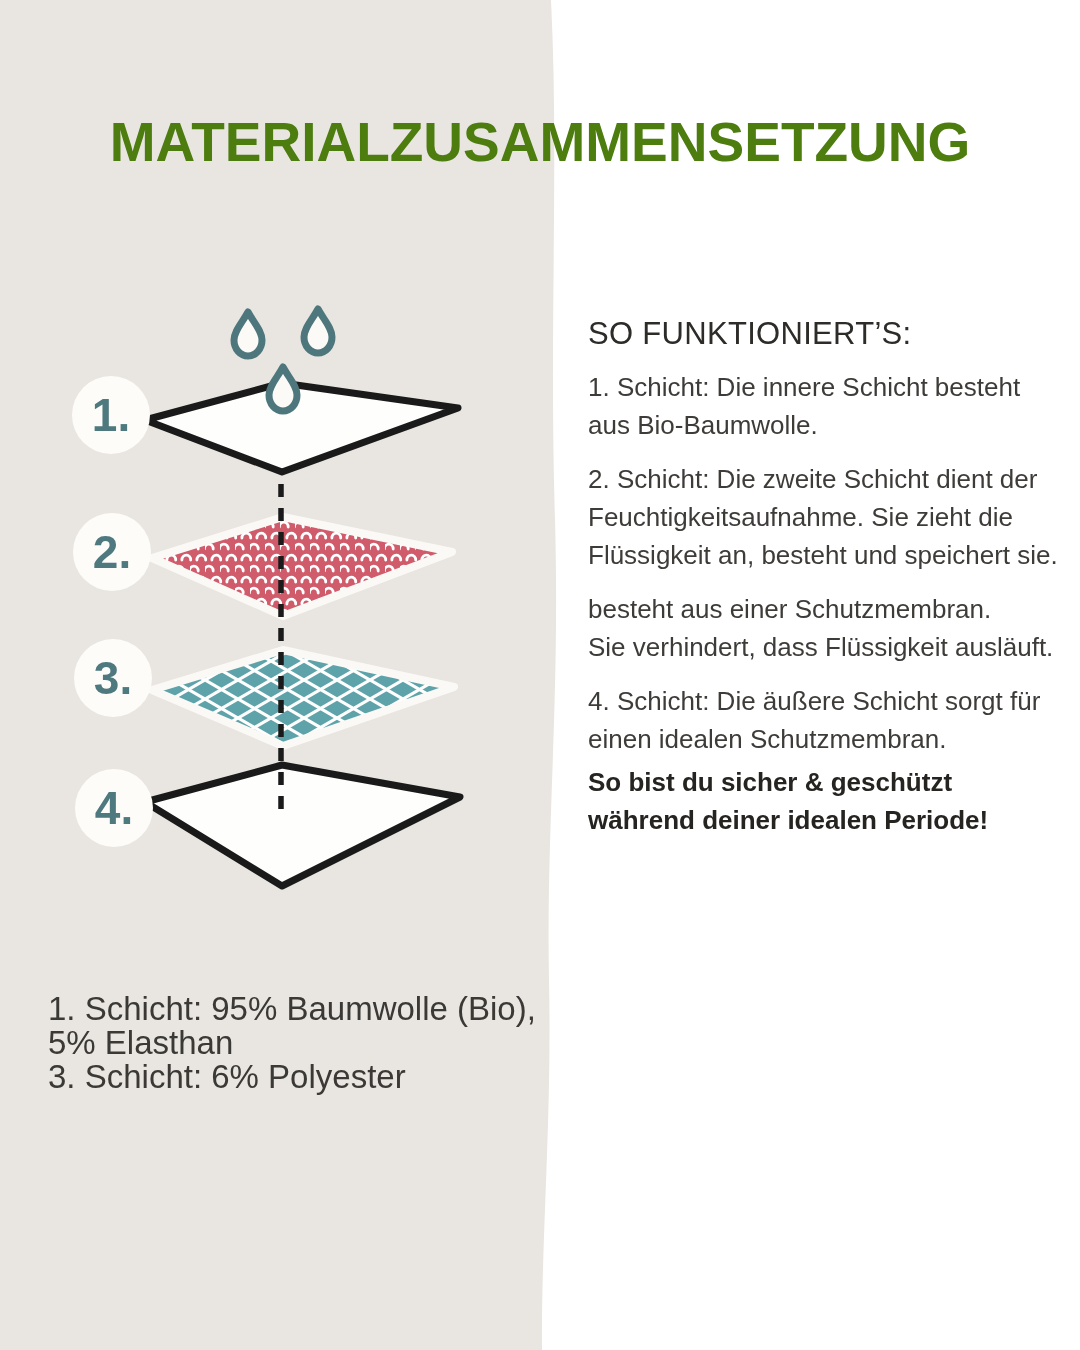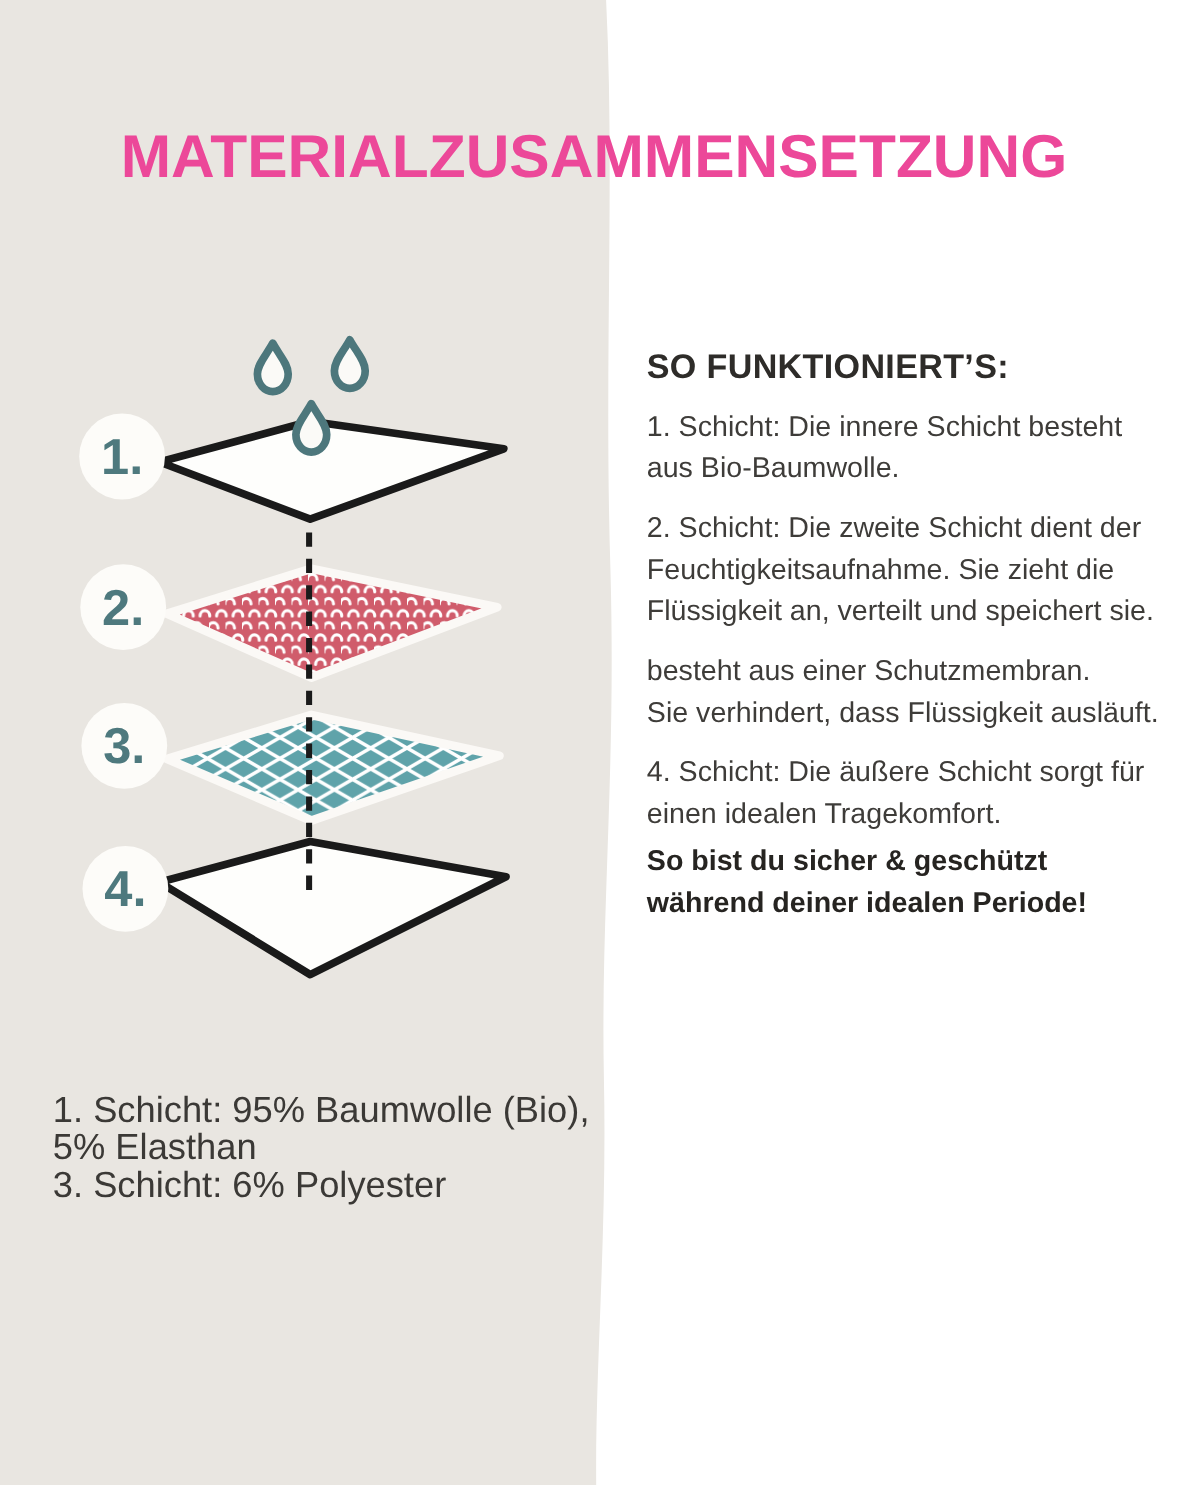--- a/index.html
+++ b/index.html
@@ -9,39 +9,39 @@
     background: #ffffff;
     overflow: hidden;
     font-family: "Liberation Sans", sans-serif;
   }
   .bg-svg { position: absolute; top: 0; left: 0; z-index: 0; }
 
   .title {
     position: absolute; top: 110px; left: 0; width: 1080px;
     text-align: center;
     font-size: 55px; font-weight: 700; letter-spacing: 0px;
-    color: #ec4899;
+    color: #4d7c0f;
     z-index: 2;
     white-space: nowrap;
   }
 
   .diagram-svg { position: absolute; left: 40px; top: 300px; z-index: 1; }
   .diagram-svg text {
     font-family: "Liberation Sans", sans-serif;
     font-weight: 700;
     font-size: 46px;
     fill: #4e797e;
   }
 
   .how {
     position: absolute; left: 588px; top: 316px; width: 482px;
     z-index: 1;
   }
   .how-heading {
-    font-size: 31px; font-weight: 700; color: #2e2c29;
+    font-size: 31px; font-weight: 400; color: #2e2c29;
     letter-spacing: 0.3px;
     margin: 0 0 16px 0;
   }
   .para { margin: 16px 0 5px 0; }
   .line {
     font-size: 26px; line-height: 38px; color: #3e3c39;
   }
   .highlight { margin-top: 2px; }
   .highlight .line { font-weight: 700; color: #262421; }
 
@@ -112,31 +112,31 @@
   <div class="how-heading">SO FUNKTIONIERT’S:</div>
 
   <div class="para">
     <div class="line">1. Schicht: Die innere Schicht besteht</div>
     <div class="line">aus Bio-Baumwolle.</div>
   </div>
 
   <div class="para">
     <div class="line">2. Schicht: Die zweite Schicht dient der</div>
     <div class="line">Feuchtigkeitsaufnahme. Sie zieht die</div>
-    <div class="line">Flüssigkeit an, verteilt und speichert sie.</div>
+    <div class="line">Flüssigkeit an, besteht und speichert sie.</div>
   </div>
 
   <div class="para">
     <div class="line">besteht aus einer Schutzmembran.</div>
     <div class="line">Sie verhindert, dass Flüssigkeit ausläuft.</div>
   </div>
 
   <div class="para">
     <div class="line">4. Schicht: Die äußere Schicht sorgt für</div>
-    <div class="line">einen idealen Tragekomfort.</div>
+    <div class="line">einen idealen Schutzmembran.</div>
   </div>
 
   <div class="para highlight">
     <div class="line">So bist du sicher &amp; geschützt</div>
     <div class="line">während deiner idealen Periode!</div>
   </div>
 </div>
 
 <div class="composition">
   <div class="comp-line">1. Schicht: 95% Baumwolle (Bio), 5% Elasthan</div>

